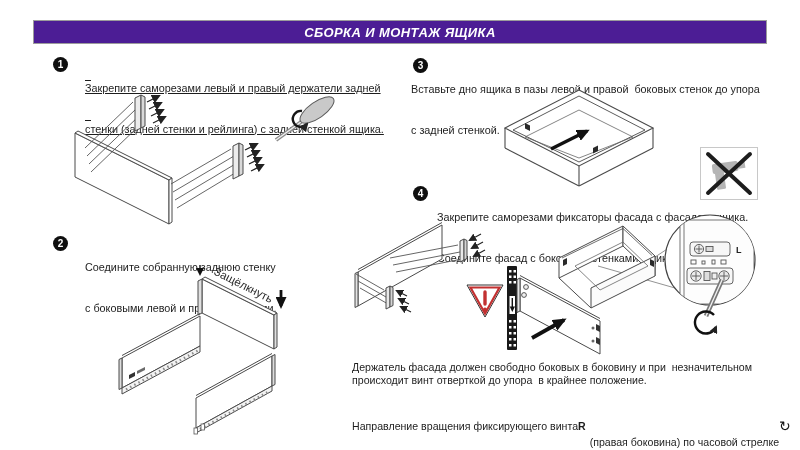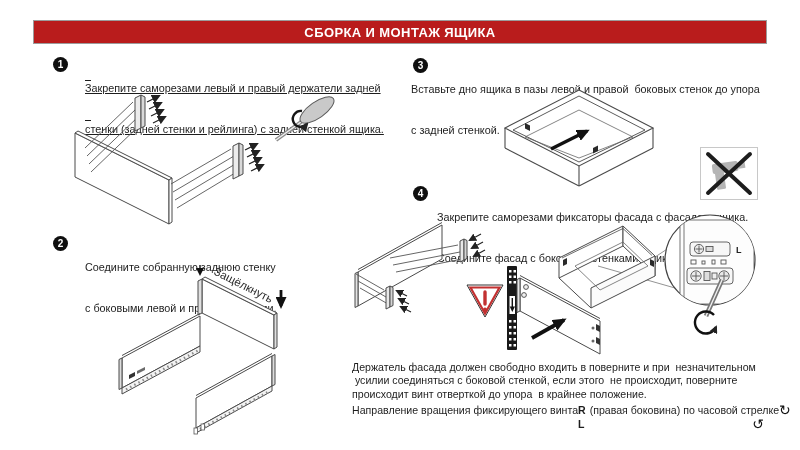--- a/index.html
+++ b/index.html
@@ -2,37 +2,37 @@
 <html><head>
 <meta charset="utf-8">
 <style>
   html,body{margin:0;padding:0;}
   body{
     width:800px;height:450px;position:relative;background:#ffffff;
     font-family:"Liberation Sans", sans-serif;color:#1d1d1d;overflow:hidden;
   }
   .titlebar{
     position:absolute;left:33px;top:20px;width:732px;height:22px;
-    background:#b91c1c;border:1px solid #9c9c9c;color:#fff;
+    background:#4c1d95;border:1px solid #9c9c9c;color:#fff;
     display:flex;align-items:center;justify-content:center;
-    font-size:13px;font-weight:bold;letter-spacing:.4px;
+    font-size:13px;font-weight:bold;letter-spacing:.4px;font-style:italic;
   }
   .badge{
     position:absolute;width:15px;height:15px;border-radius:50%;
     background:#0f0f0f;color:#fff;font-size:10px;font-weight:bold;
     display:flex;align-items:center;justify-content:center;
   }
   .step-text{position:absolute;font-size:10.8px;line-height:13.5px;white-space:pre;}
   .abs{position:absolute;}
   .note-line{white-space:pre;font-size:10.6px;line-height:13.4px;}
   .direction{position:absolute;left:352px;top:403px;width:412px;}
   .dir-row{display:flex;align-items:center;font-size:10.6px;line-height:14px;}
   .dir-label{width:226px;white-space:pre;flex:none;}
   .dir-key{font-weight:bold;margin-right:4px;flex:none;}
-  .dir-text{white-space:pre;flex:none;}
+  .dir-text{white-space:pre;flex:none;margin-top:32px;}
   .dir-icon{margin-left:auto;font-size:14px;line-height:14px;color:#111;}
   svg text{font-family:"Liberation Sans", sans-serif;}
 </style>
 </head>
 <body>
 
 <div class="titlebar">
   <span>СБОРКА И МОНТАЖ ЯЩИКА</span>
 </div>
 
@@ -310,22 +310,21 @@
     <text x="386" y="45" font-size="9" font-weight="bold" fill="#222">L</text>
     <g>
       <line x1="372" y1="72" x2="356" y2="108" stroke="#777" stroke-width="4.6"></line>
       <line x1="372" y1="72" x2="356" y2="108" stroke="#f2f2f2" stroke-width="1.3"></line>
       <path d="M 364,107 A 11,11 0 1 0 366,119" fill="none" stroke="#111" stroke-width="2.4" marker-end="url(#m4s)"></path>
     </g>
   </g>
 </svg>
 
 <div class="abs" style="left:352px;top:361px;">
-  <div class="note-line">Держатель фасада должен свободно входить в поверните и при  незначительном</div>
-  <div class="note-line"> усилии соединяться с боковой стенкой, если этого  не происходит, поверните</div>
+  <div class="note-line">Держатель фасада должен свободно боковых в боковину и при  незначительном</div>
   <div class="note-line">происходит винт отверткой до упора  в крайнее положение.</div>
 </div>
 
 <div class="direction">
   <div class="dir-row">
     <span class="dir-label">Направление вращения фиксирующего винта:</span>
     <span class="dir-key">R</span>
     <span class="dir-text">(правая боковина) по часовой стрелке</span>
     <span class="dir-icon">↻</span>
   </div>

